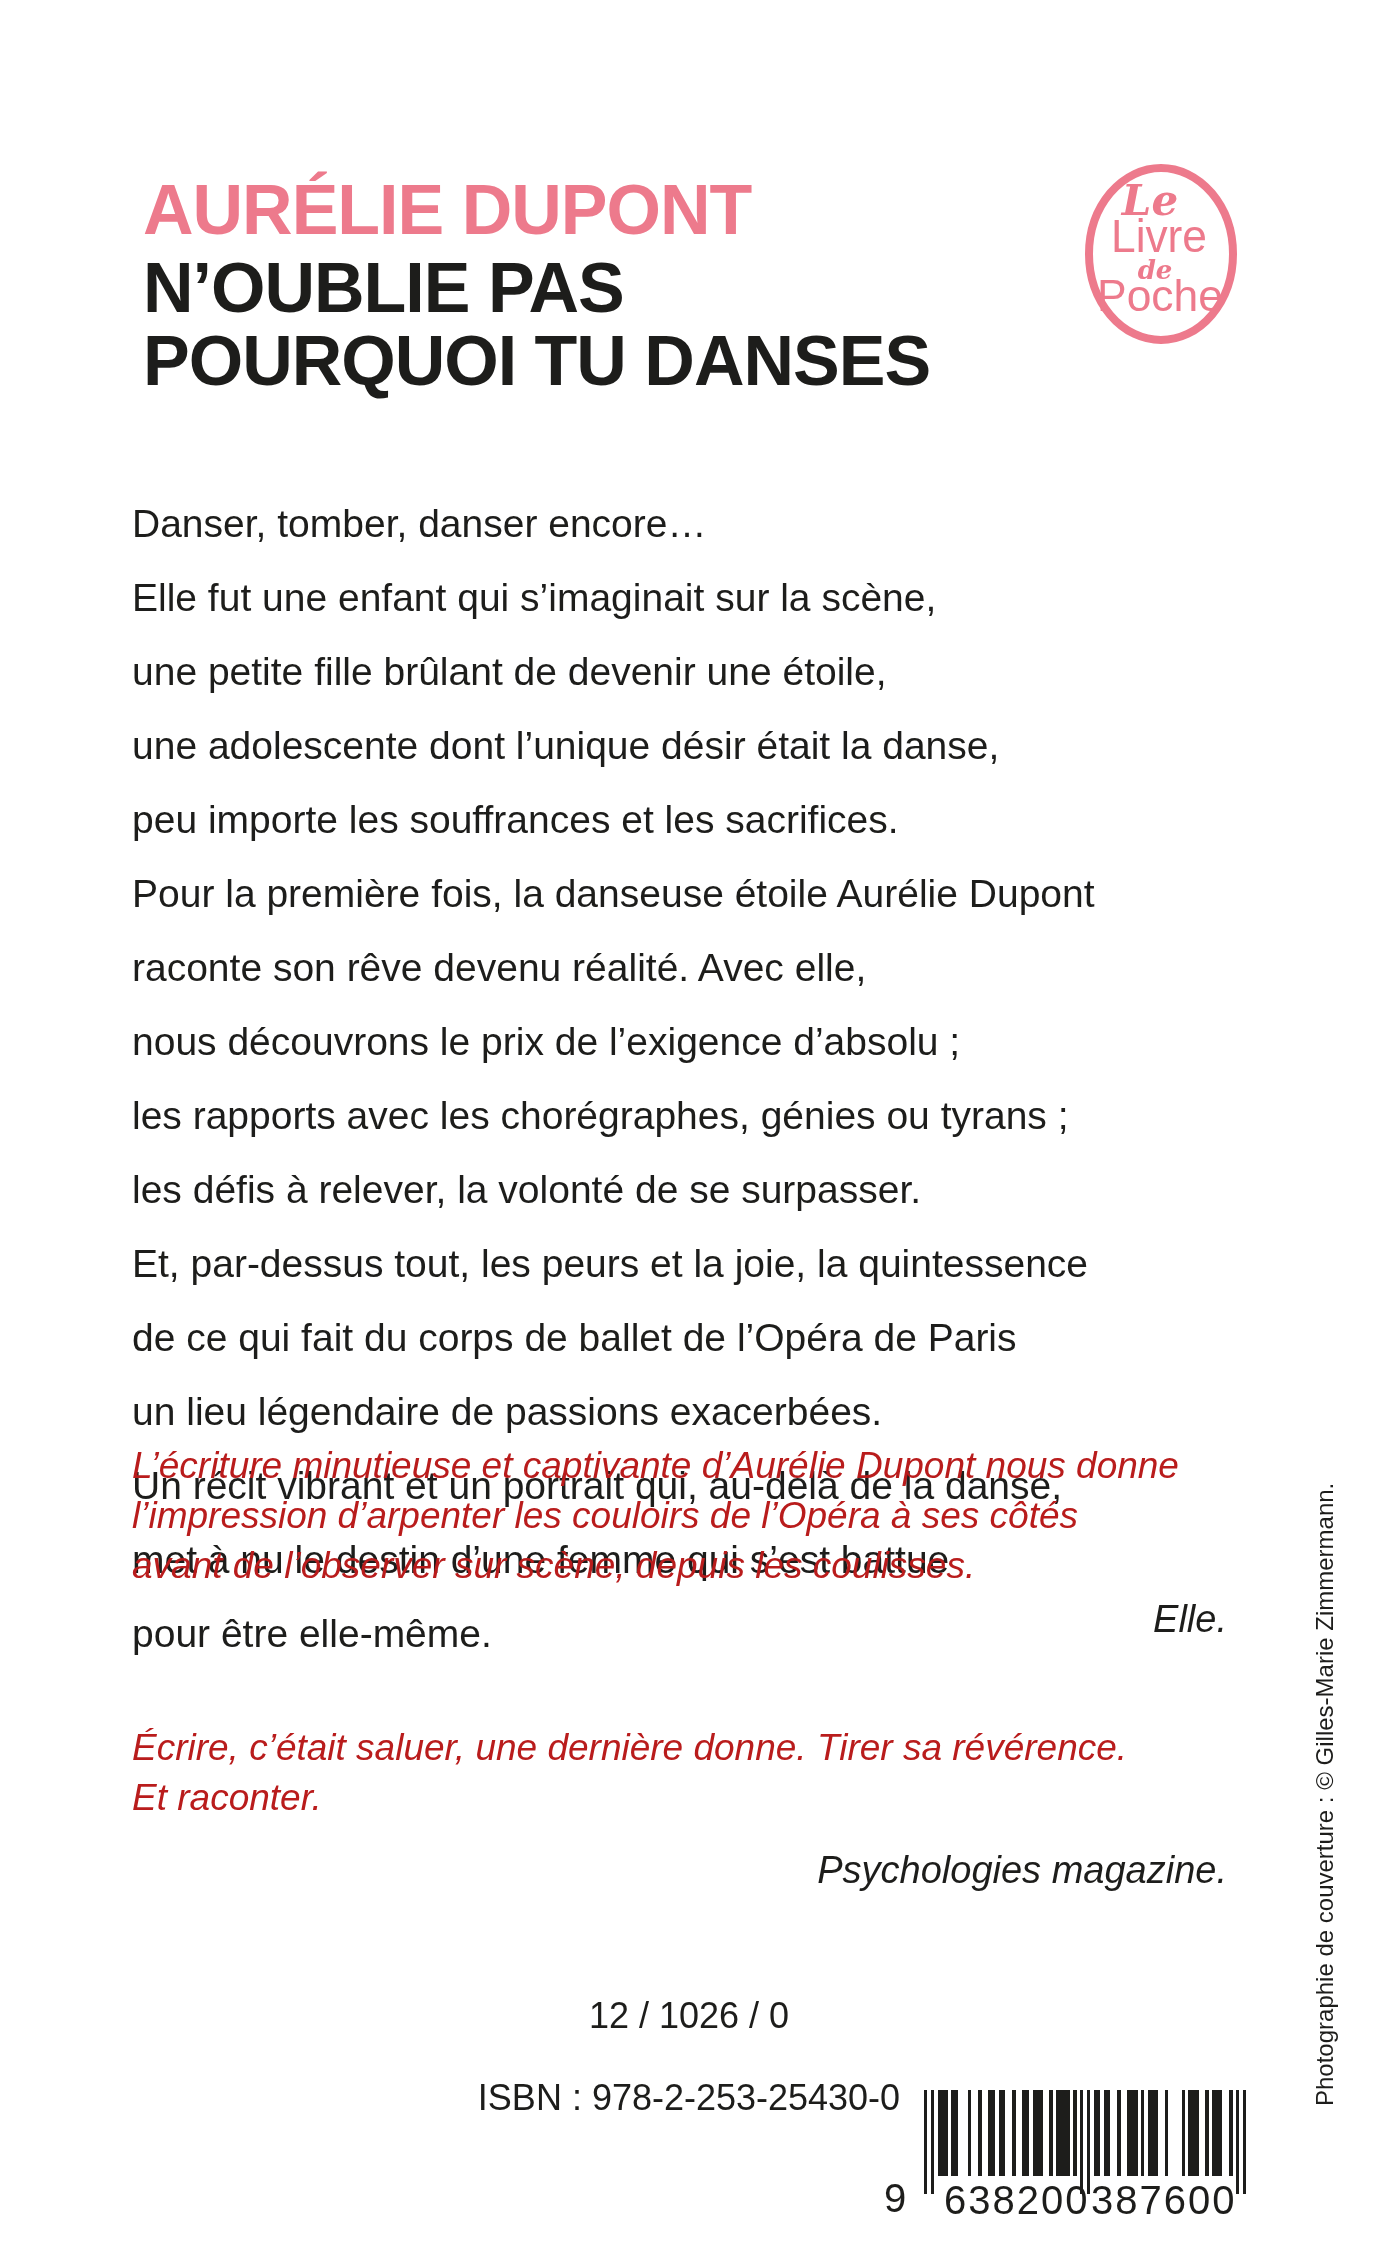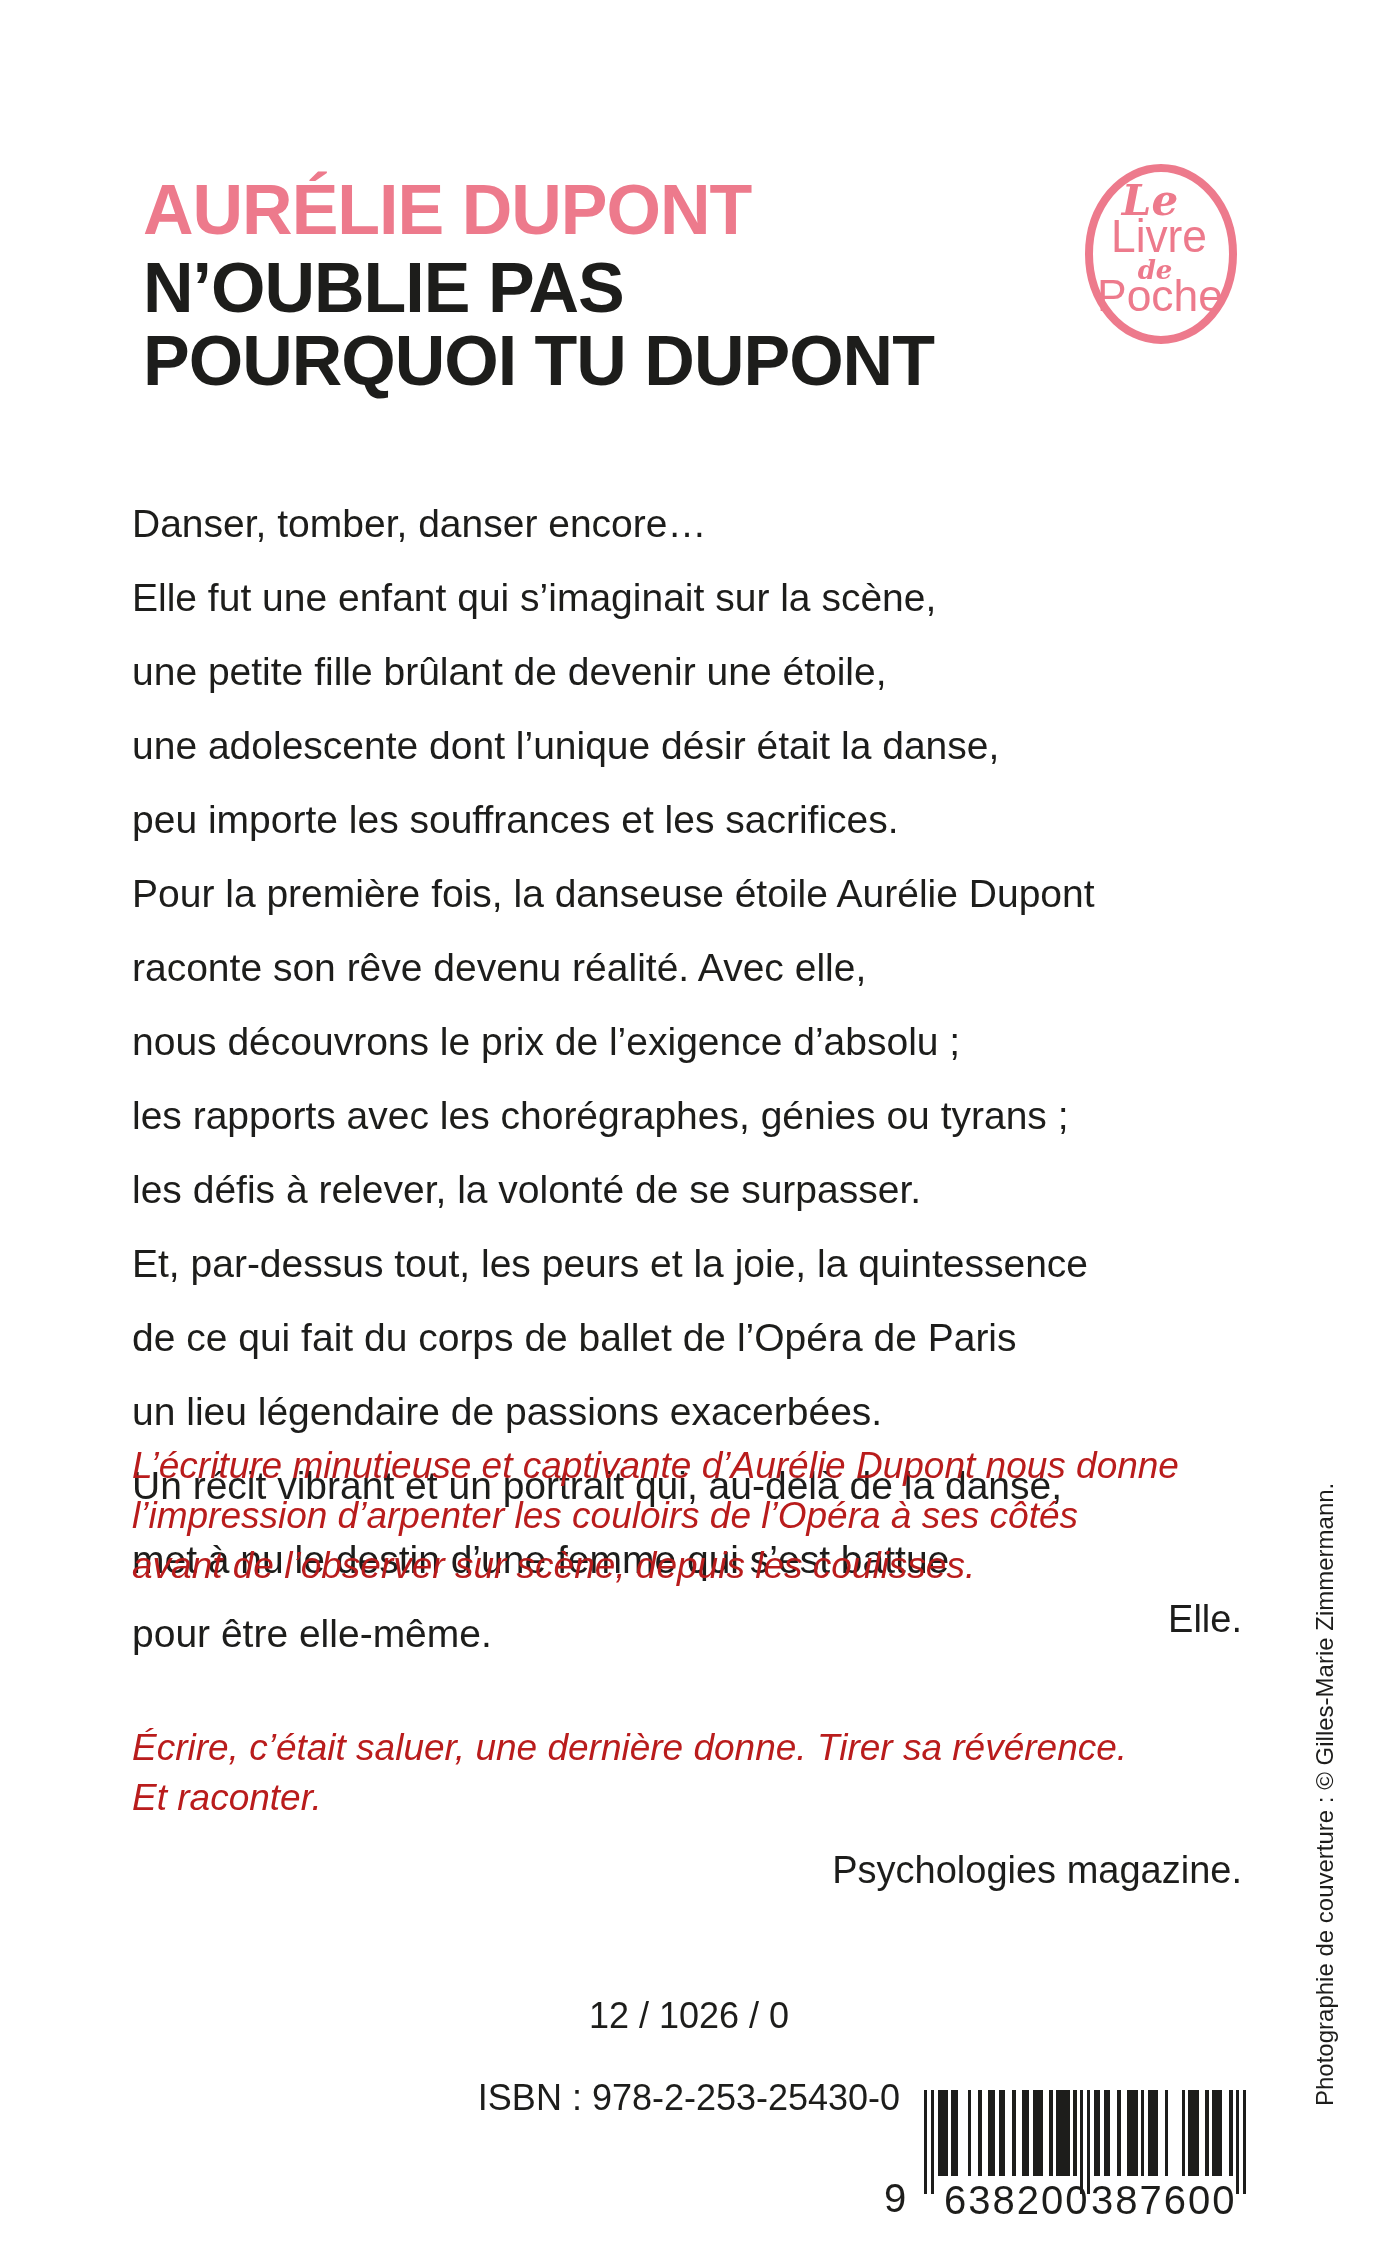--- a/index.html
+++ b/index.html
@@ -40,24 +40,25 @@
   .quote {
     left: 132px; width: 1111px;
     font-size: 37px; font-style: italic;
     line-height: 50px;
     color: #b91c1c;
   }
   .quote-1 { top: 1441px; }
   .quote-2 { top: 1723px; }
 
   .attribution {
-    left: 131px; width: 1111px;
+    left: 116px; width: 1111px;
     text-align: right;
     font-size: 38px;
     color: #1d1d1b;
+    font-style: italic;
   }
   .attribution-1 { top: 1598px; }
   .attribution-2 { top: 1849px; }
 
   .photo-credit {
     left: 1311px; top: 2106px;
     white-space: nowrap;
     font-size: 24px;
     transform: rotate(-90deg);
     transform-origin: 0 0;
@@ -90,21 +91,21 @@
   }
   .bc-group-left  { left: 20px; }
   .bc-group-right { left: 167px; }
 </style>
 </head>
 <body>
 
 <div class="abs author-name">AURÉLIE DUPONT</div>
 
 <div class="abs book-title preline">N’OUBLIE PAS
-POURQUOI TU DUPONT</div>
+POURQUOI TU DANSES</div>
 
 <svg class="abs logo-svg" width="156" height="190" viewBox="0 0 156 190">
   <ellipse cx="78" cy="99" rx="72" ry="86" fill="none" stroke="#ed7a8c" stroke-width="8"></ellipse>
   <text x="67" y="60" text-anchor="middle" fill="#ed7a8c" font-family="DejaVu Serif, serif" font-style="italic" font-weight="bold" font-size="42">Le</text>
   <text x="76" y="97" text-anchor="middle" fill="#ed7a8c" font-family="Liberation Sans, sans-serif" font-size="46" textLength="96" lengthAdjust="spacingAndGlyphs">Livre</text>
   <text x="72" y="124" text-anchor="middle" fill="#ed7a8c" font-family="DejaVu Serif, serif" font-style="italic" font-weight="bold" font-size="26">de</text>
   <text x="77" y="156" text-anchor="middle" fill="#ed7a8c" font-family="Liberation Sans, sans-serif" font-size="44" textLength="126" lengthAdjust="spacingAndGlyphs">Poche</text>
 </svg>
 
 <div class="abs synopsis preline">Danser, tomber, danser encore…

